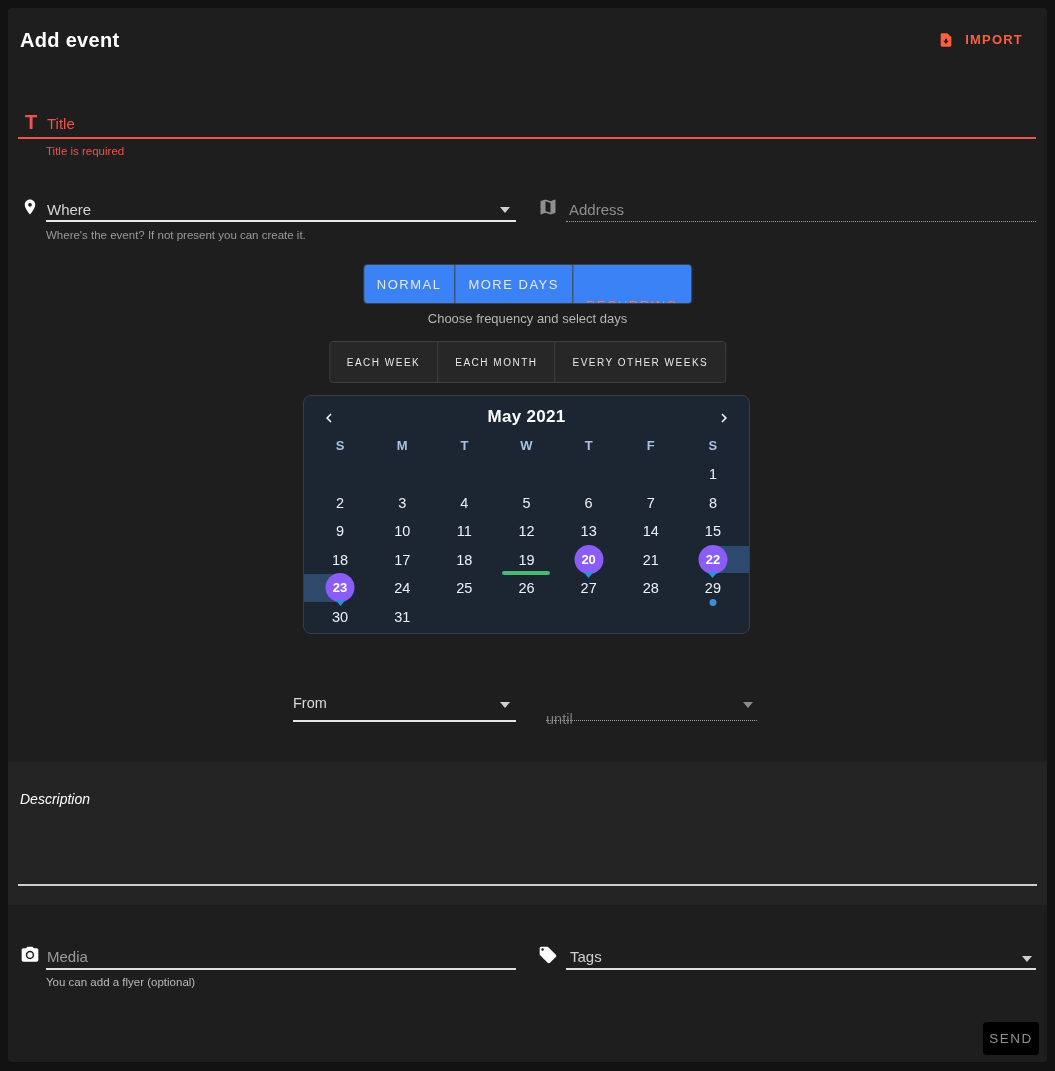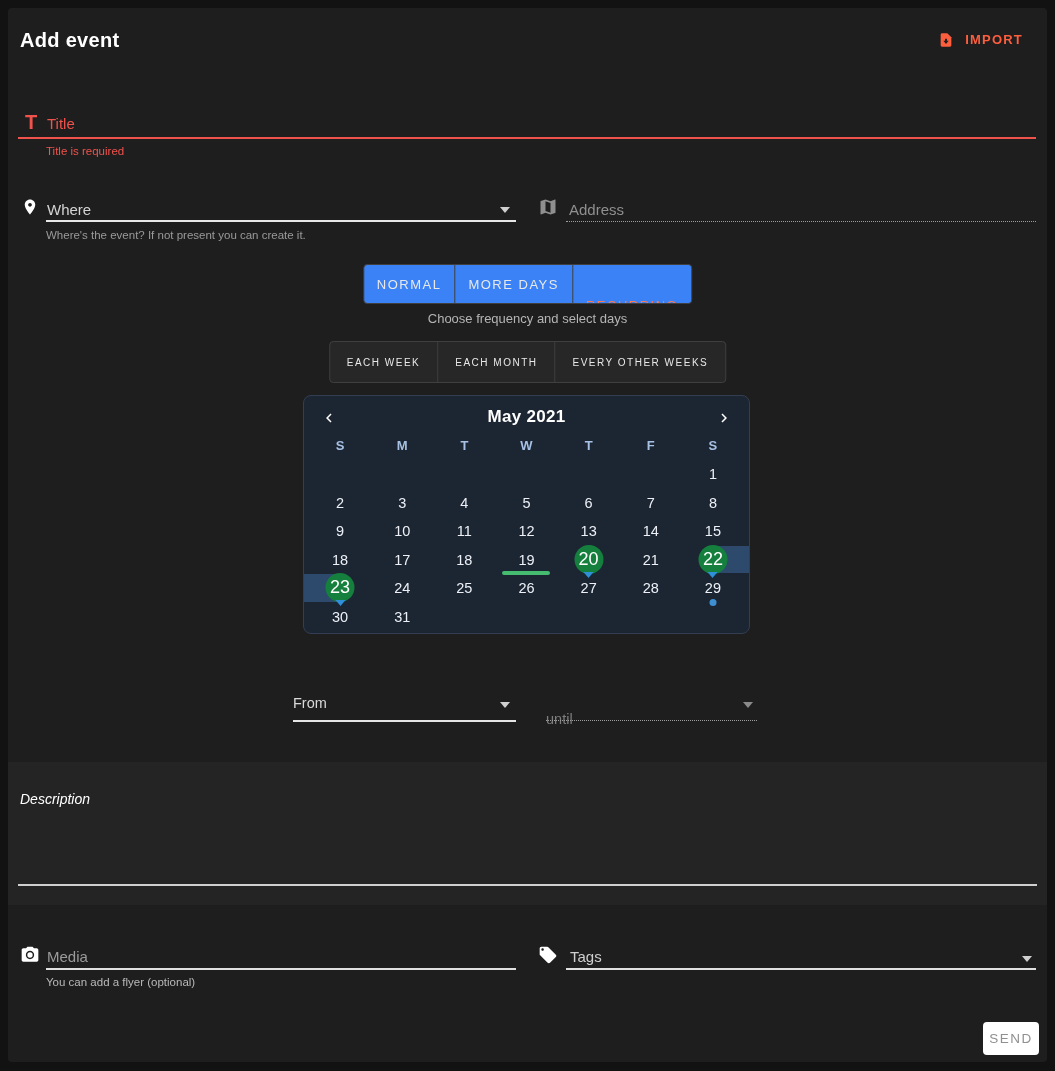--- a/index.html
+++ b/index.html
@@ -54,22 +54,22 @@
   .cal-nav{position:absolute;top:10px;width:24px;height:24px;display:flex;align-items:center;justify-content:center;cursor:pointer;}
   .cal-nav.prev{left:13px;}
   .cal-nav.next{right:13px;}
   .cal-month{position:absolute;left:0;right:0;top:11px;text-align:center;color:#ffffff;font-weight:bold;font-size:17px;letter-spacing:.3px;}
   .cal-grid{position:absolute;left:5px;right:5px;top:38px;}
   .cal-row{display:flex;height:28.5px;}
   .cal-row.cal-weekday-row{height:22px;margin-bottom:4px;}
   .cal-wd{flex:1;display:flex;align-items:center;justify-content:center;color:#a6c1e3;font-weight:bold;font-size:13px;}
   .cal-cell{flex:1;position:relative;display:flex;align-items:center;justify-content:center;color:#edf1f7;font-size:14.5px;}
   .balloon{position:absolute;top:50%;left:50%;transform:translate(-50%,-52%);width:29px;height:29px;
-    background:#15803d;border-radius:50%;display:flex;align-items:center;justify-content:center;
-    color:#fff;font-weight:normal;font-size:18px;z-index:2;}
+    background:#8b5cf6;border-radius:50%;display:flex;align-items:center;justify-content:center;
+    color:#fff;font-weight:bold;font-size:13px;z-index:2;}
   .balloon::after{content:"";position:absolute;bottom:-4px;left:50%;transform:translateX(-50%);
     width:0;height:0;border-left:5px solid transparent;border-right:5px solid transparent;border-top:6px solid #2f90d9;}
   .hl-right::before{content:"";position:absolute;top:0;bottom:1px;left:50%;right:-5px;background:#2d4a6d;z-index:1;}
   .hl-left::before{content:"";position:absolute;top:0;bottom:1px;right:50%;left:-5px;background:#2d4a6d;z-index:1;}
   .u-green::after{content:"";position:absolute;bottom:-1px;left:50%;transform:translateX(-50%);
     width:48px;height:4px;border-radius:2px;background:#45bc70;}
   .day-dot{position:absolute;bottom:-3px;left:50%;transform:translateX(-50%);width:7px;height:7px;border-radius:50%;background:#3d8fd1;}
 
   
   .from-field{position:absolute;left:285px;top:685px;width:223px;height:30px;}
@@ -90,21 +90,21 @@
   .media-icon{position:absolute;left:12px;top:937px;}
   .media-label{position:absolute;left:39px;top:940px;color:#9b9b9b;font-size:15px;}
   .media-underline{position:absolute;left:38px;width:470px;top:960px;border-bottom:2px solid #e0e0e0;}
   .media-helper{position:absolute;left:38px;top:968px;color:#b9b9b9;font-size:11.5px;}
   .tags-icon{position:absolute;left:530px;top:937px;}
   .tags-label{position:absolute;left:562px;top:940px;color:#cfcfcf;font-size:15px;}
   .tags-underline{position:absolute;left:558px;width:470px;top:960px;border-bottom:2px solid #e0e0e0;}
   .tags-caret{position:absolute;left:1014px;top:948px;}
 
   
-  .send-btn{position:absolute;left:975px;top:1014px;width:56px;height:33px;background:#ffffff;border-radius:4px;
+  .send-btn{position:absolute;left:975px;top:1014px;width:56px;height:33px;background:#000000;border-radius:4px;
     color:#909090;font-size:13.5px;letter-spacing:1.5px;display:flex;align-items:center;justify-content:center;cursor:pointer;}
 
   .caret{width:0;height:0;border-left:5px solid transparent;border-right:5px solid transparent;border-top:6px solid #d0d0d0;}
   .caret.dim{border-top-color:#8a8a8a;}
 </style>
 </head>
 <body>
 
 <div class="card">
 

